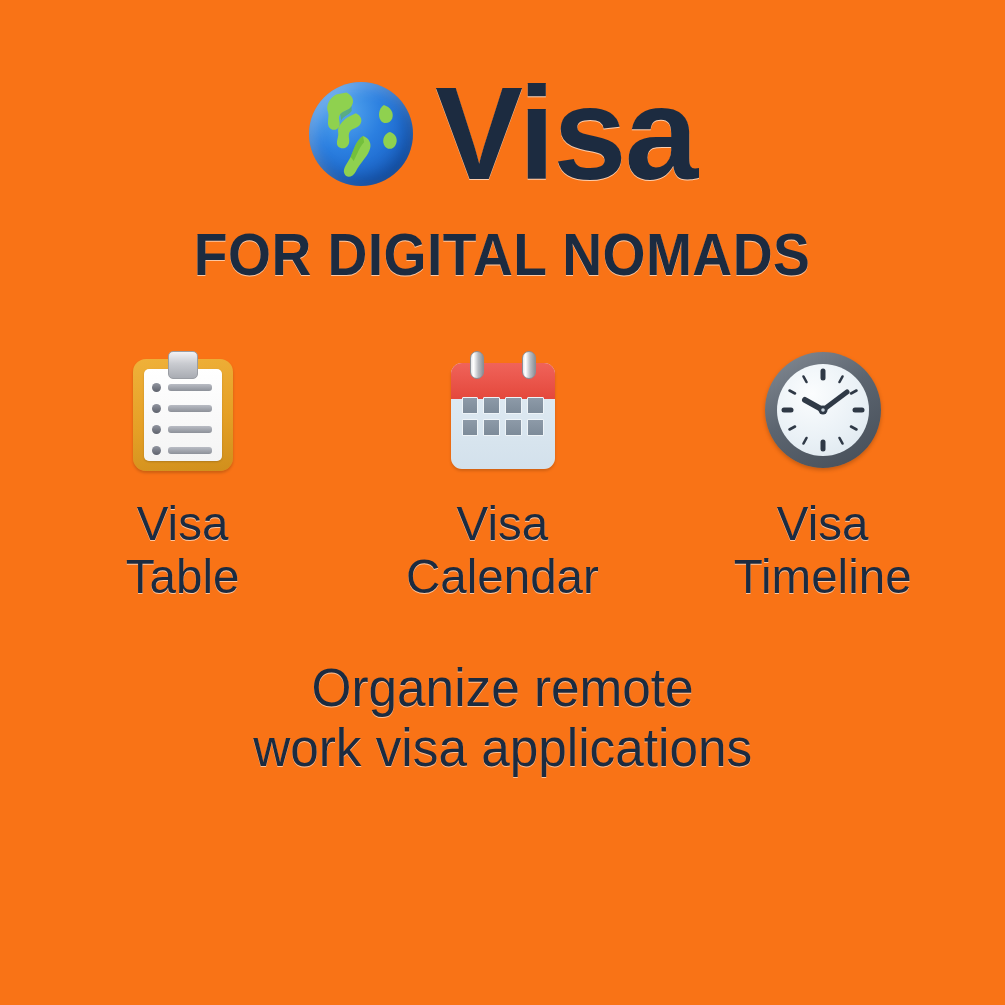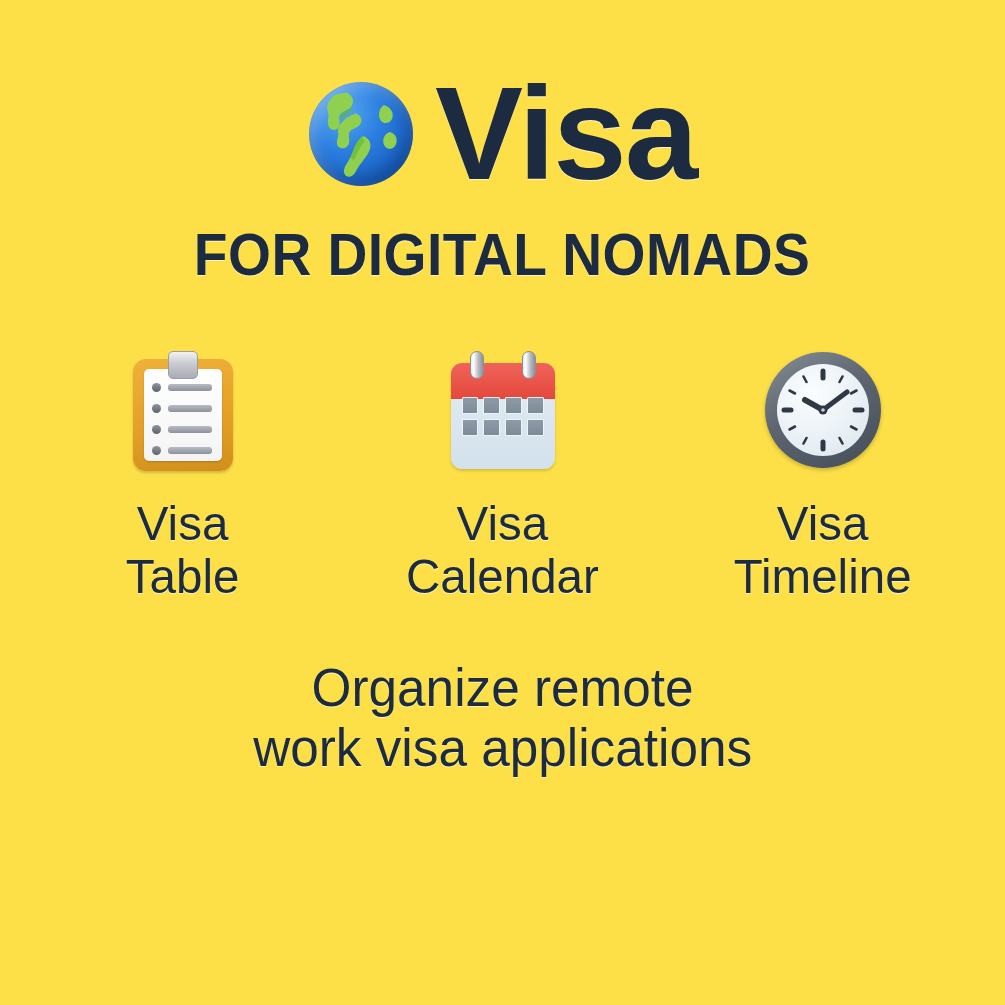--- a/index.html
+++ b/index.html
@@ -12,21 +12,21 @@
     background:#FBF8EF;
     font-family:"Liberation Sans", sans-serif;
     color:#1C2B40;
     overflow:hidden;
   }
 
   #poster {
     position:relative;
     width:1005px;
     height:1005px;
-    background:#fde047;
+    background:#f97316;
     display:flex;
     flex-direction:column;
     align-items:center;
   }
 
   
   .title-block {
     margin-top:72px;
     width:100%;
     text-align:center;

